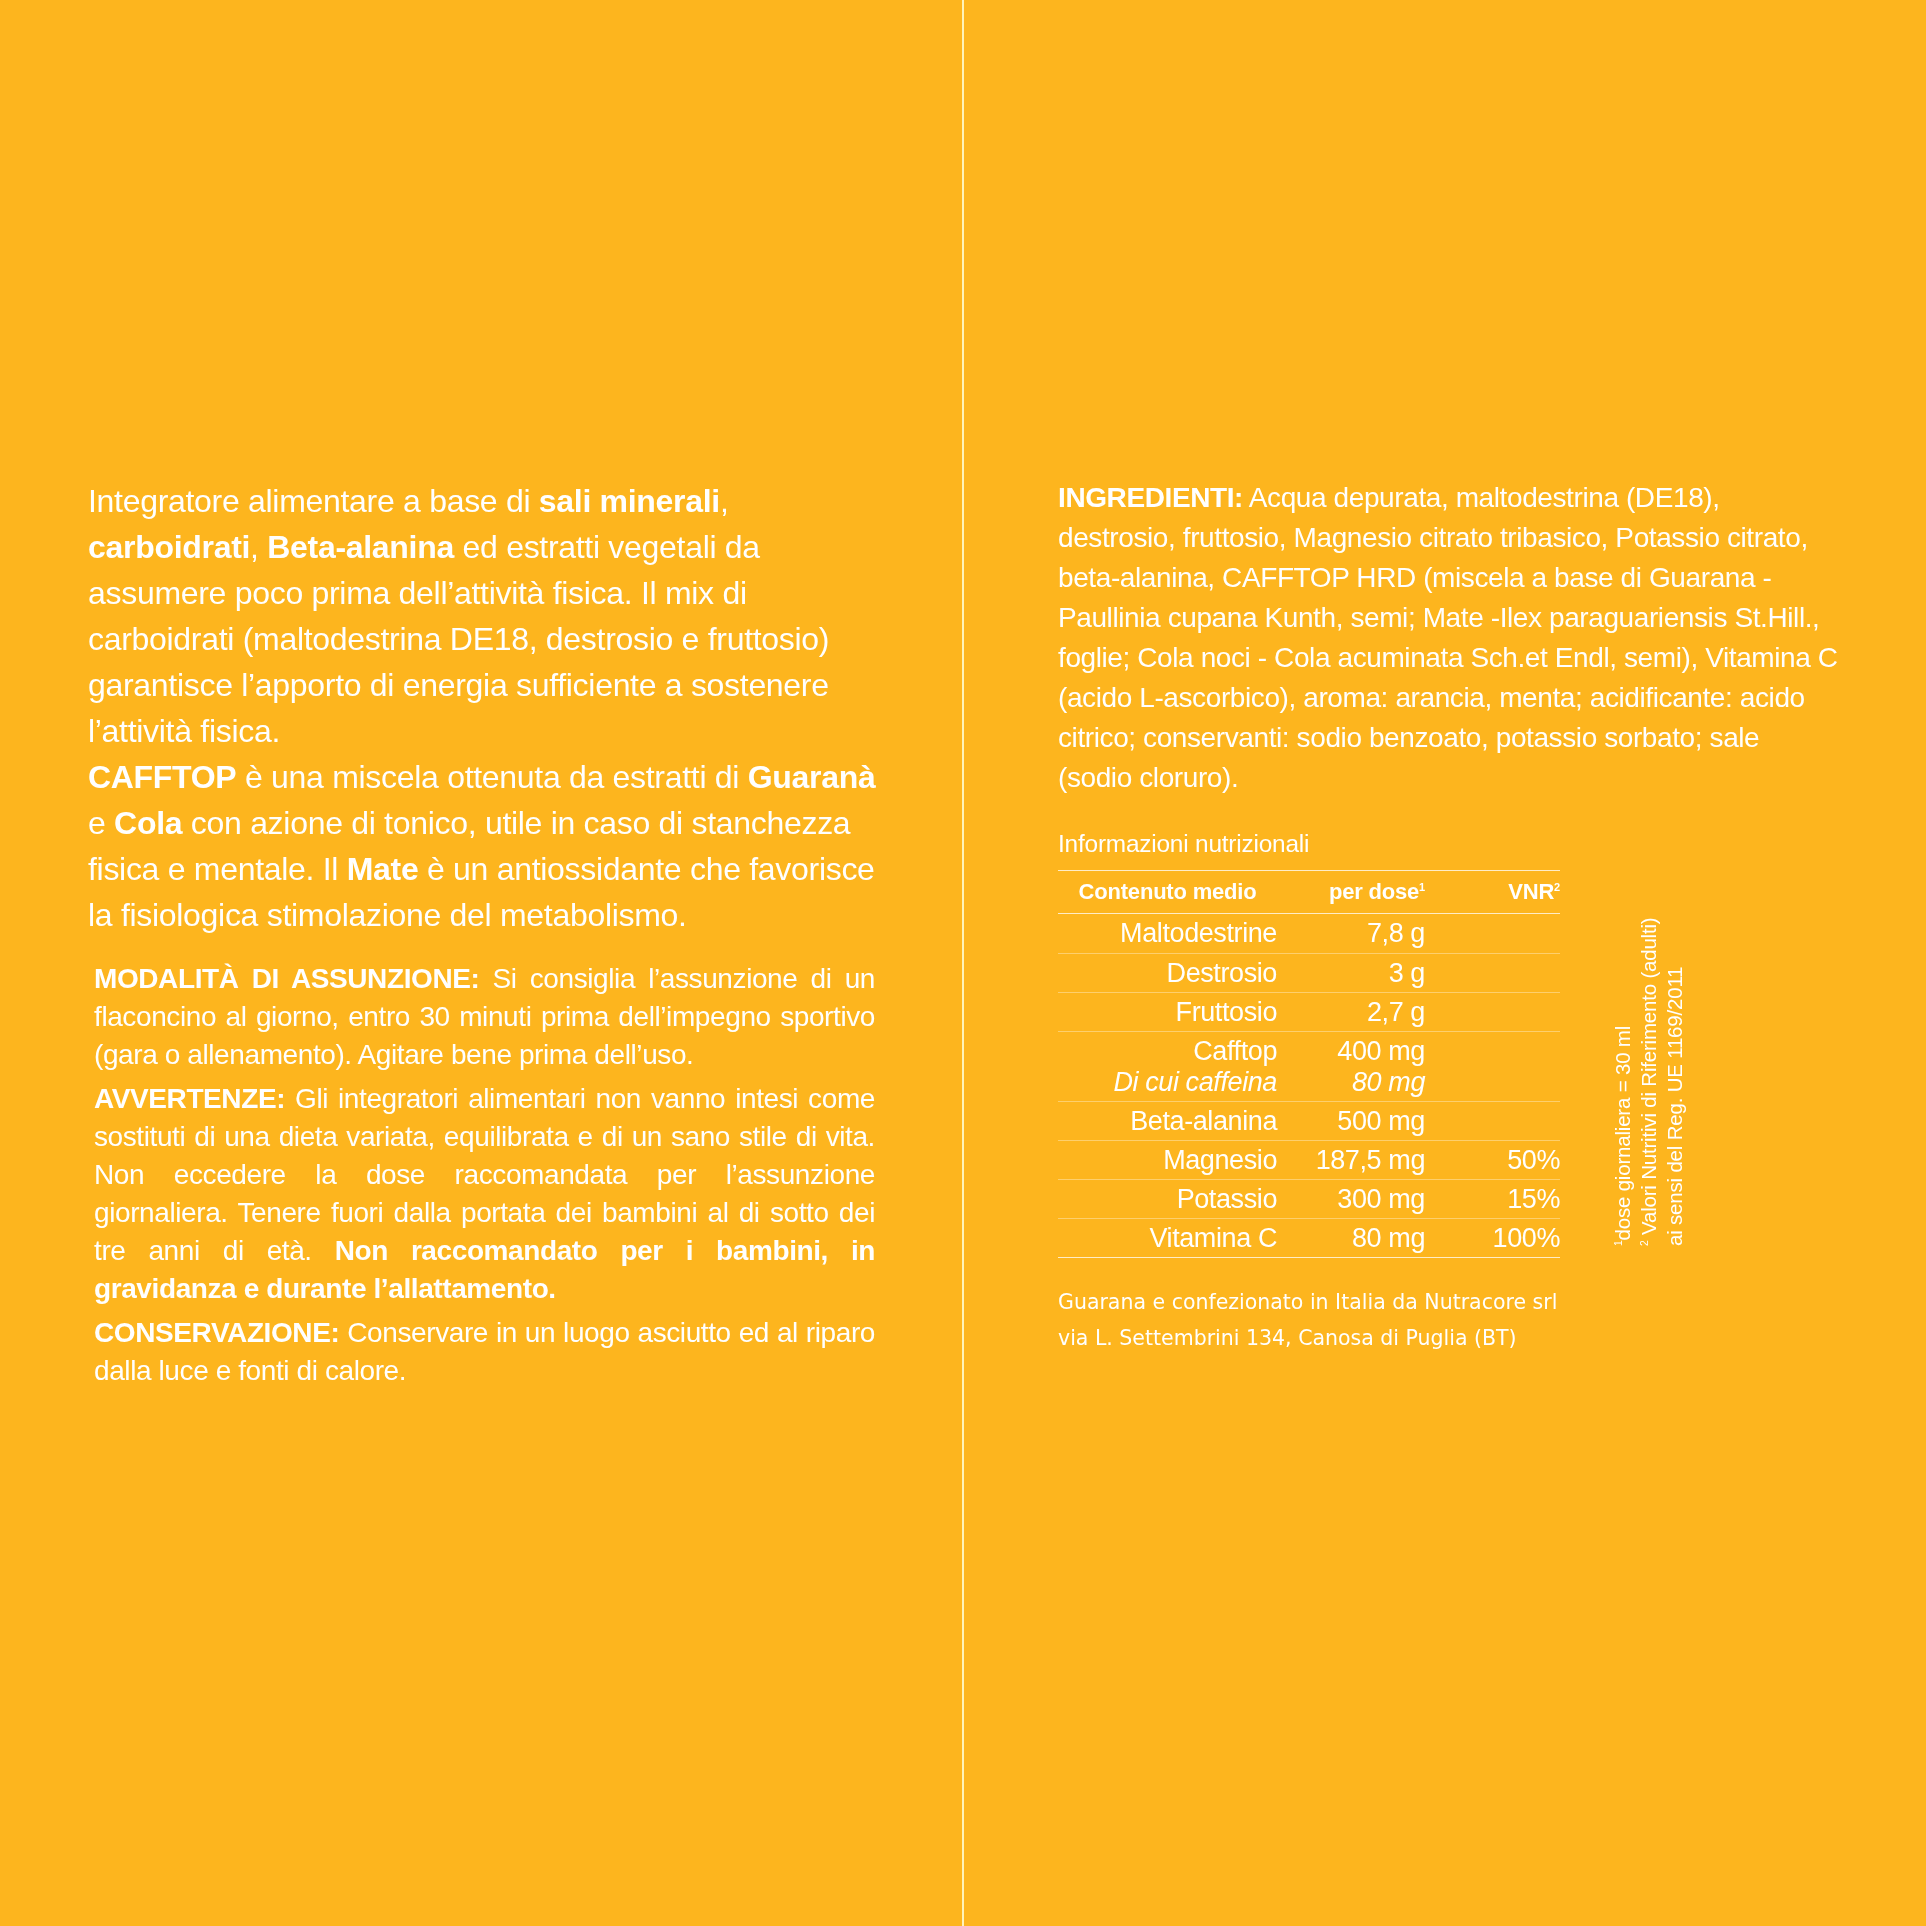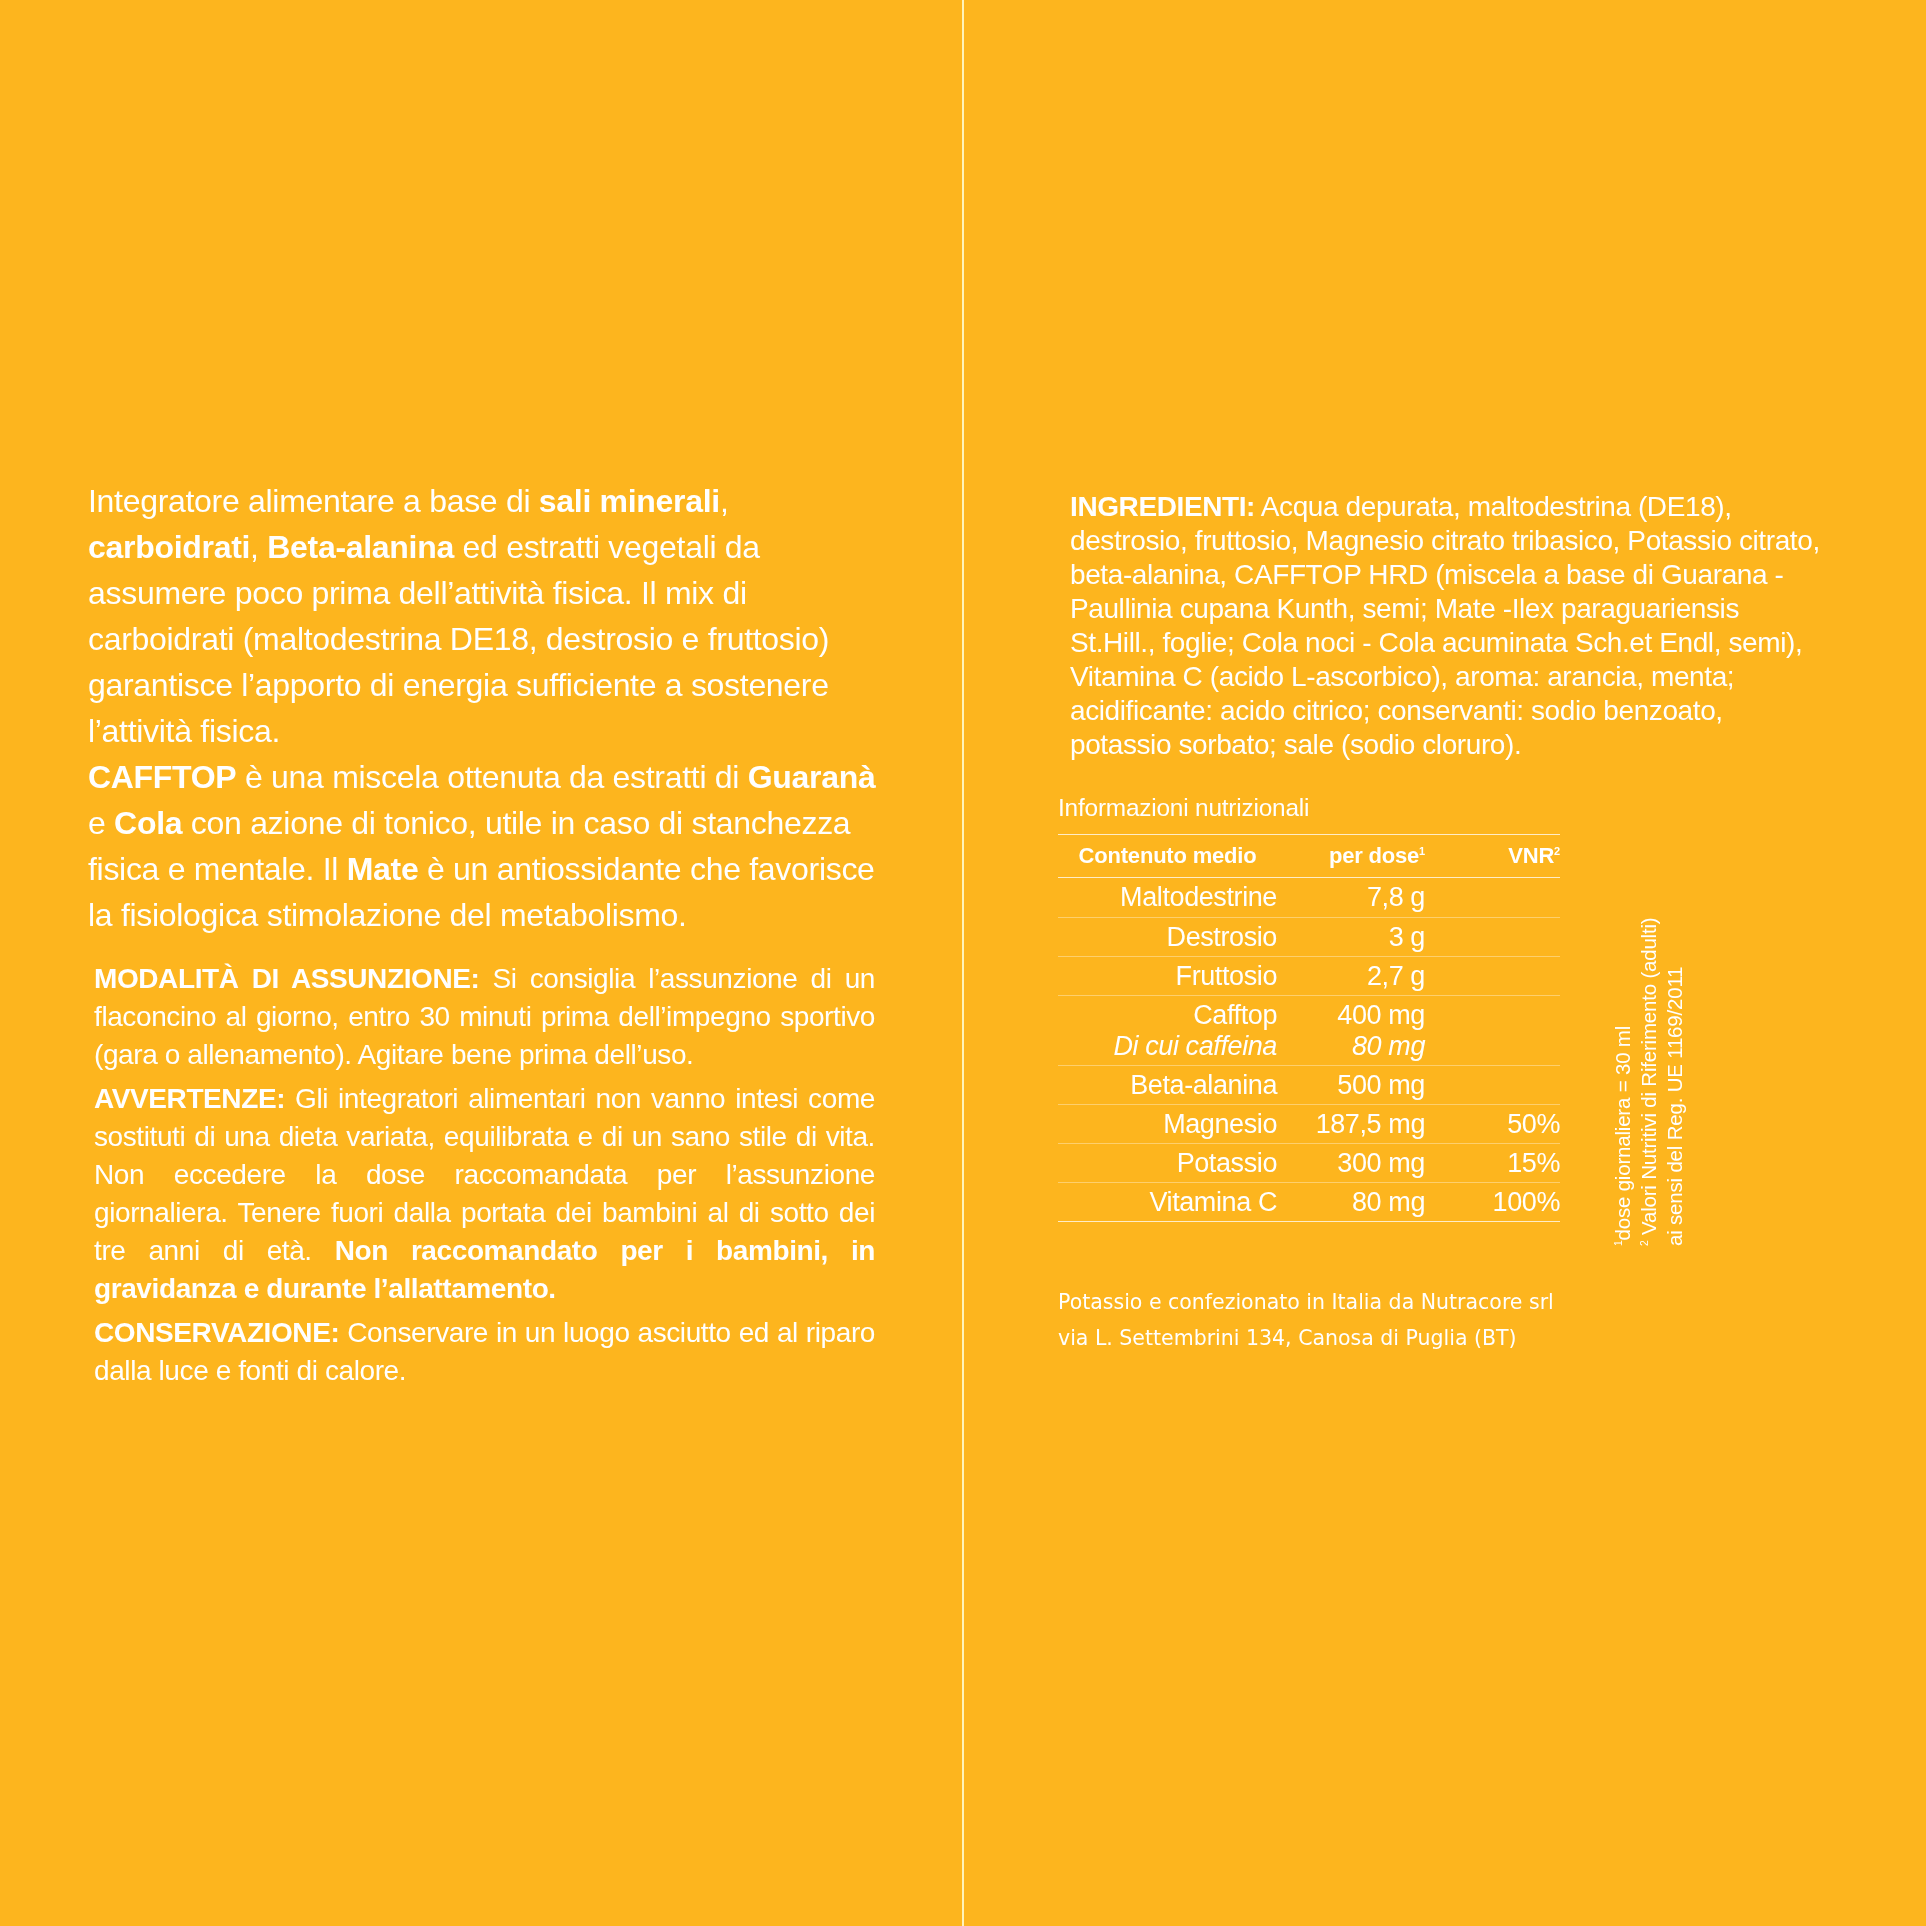--- a/index.html
+++ b/index.html
@@ -24,21 +24,21 @@
   .sections {
     margin-top:22px;
     font-size:28px; line-height:38px; letter-spacing:-0.4px;
     text-align:justify;
   }
   .sections p { margin:6px; }
   .col-right {
     position:absolute; left:1058px; top:478px; width:780px;
   }
   .ingr {
-    font-size:28px; line-height:34px; letter-spacing:-0.4px; margin:12px;
+    font-size:28px; line-height:40px; letter-spacing:-0.4px; margin:0;
   }
   .nut-title {
     margin-top:28px; font-size:24.4px; font-weight:normal; line-height:36px;
     letter-spacing:-0.2px;
   }
   .nut-table {
     margin-top:7.7px; width:502px; border-collapse:collapse;
   }
   .nut-table th {
     font-size:22px; font-weight:bold; height:42px; text-align:center;
@@ -143,16 +143,16 @@
   </table>
 </div>
 
 <div class="vnotes">
   <div><sup>1</sup><span>dose giornaliera = 30 ml</span></div>
   <div><sup>2</sup><span> Valori Nutritivi di Riferimento (adulti)</span></div>
   <div><span>ai sensi del Reg. UE 1169/2011</span></div>
 </div>
 
 <div class="footer">
-  <div>Potassio e confezionato in Italia da Nutracore srl</div>
+  <div>Guarana e confezionato in Italia da Nutracore srl</div>
   <div>via L. Settembrini 134, Canosa di Puglia (BT)</div>
 </div>
 
 
 </body></html>

